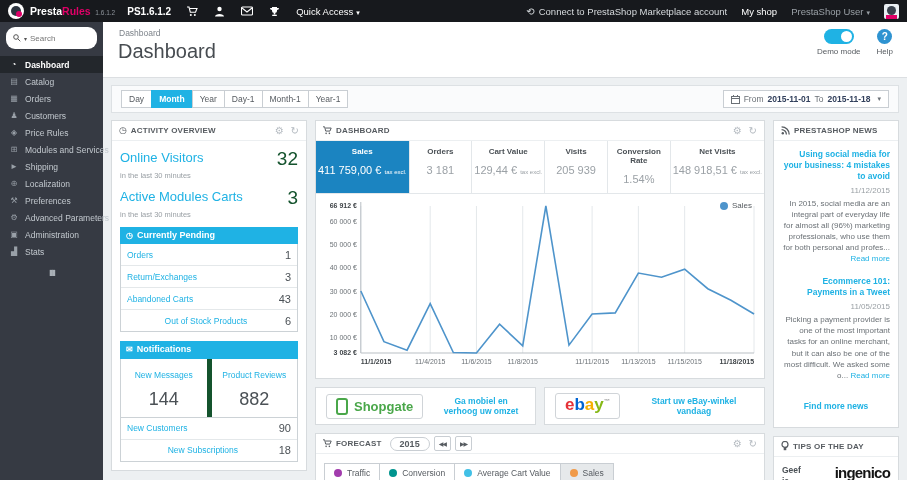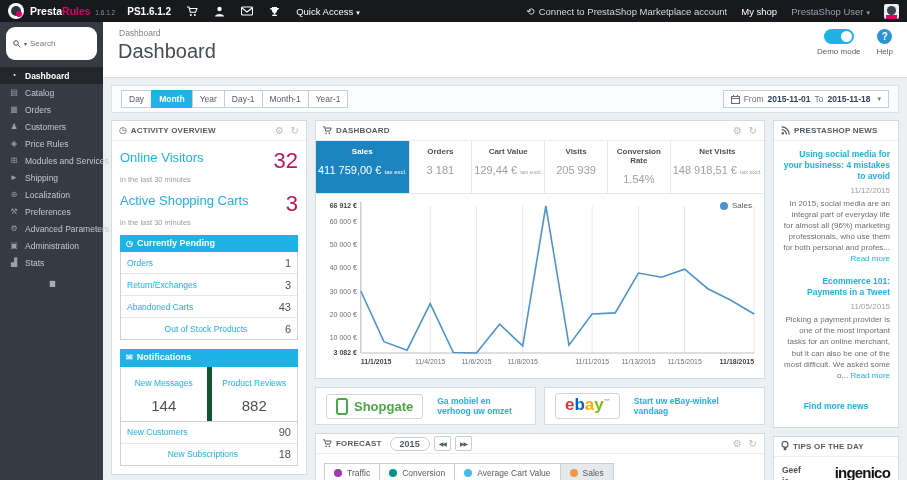--- a/index.html
+++ b/index.html
@@ -29,21 +29,21 @@
   .mkt .sync { font-size:10px; }
   .myshop { color:#fff; cursor:pointer; }
   .tuser { color:#9aa0a6; cursor:pointer; }
   .avatar { width:15px; height:15px; border-radius:2px; background:#e9eef2; position:relative; overflow:hidden; }
   .avatar i { position:absolute; left:3px; top:2px; width:9px; height:9px; border-radius:50%; background:#39414d; }
   .avatar em { position:absolute; left:2px; bottom:0; width:11px; height:4px; background:var(--brand_pink,#df0067); }
 
   
   .sidebar { position:absolute; left:0; top:22px; bottom:0; width:103px;
     background:var(--sidebar_bg,#363a43); z-index:4; }
-  .search { margin:5px 6px 7px; background:#fff; border-radius:9px; height:33px;
+  .search { margin:5px 6px 7px; background:#fff; border-radius:9px; height:22px;
     display:flex; align-items:center; padding:0 7px; gap:3px; }
   .search input { border:0; outline:0; width:52px; font-size:8px; background:transparent; color:#444;
     font-family:"Liberation Sans", sans-serif; }
   .search .scaret { font-size:6px; color:#555; }
   .nav-item { height:17px; display:flex; align-items:center; gap:6px; padding-left:9px;
     font-size:8.5px; color:#c3c9cf; cursor:pointer; white-space:nowrap; }
   .nav-item .nico { width:10px; text-align:center; font-size:8px; color:#99a0a8; flex:none; }
   .nav-item.active { background:var(--sidebar_active_bg,#23272c); color:#fff; font-weight:bold; }
   .nav-item.active .nico { color:#fff; }
   .collapse { text-align:center; margin-top:8px; color:#a9b0b7; font-size:8px; letter-spacing:-2px; cursor:pointer; }
@@ -77,56 +77,56 @@
   .phead .ptxt { font-size:8px; font-weight:bold; color:#565b60; letter-spacing:.2px; margin-left:4px; }
   .phead .hico { font-size:9px; color:#565b60; line-height:1; display:inline-flex; }
   .phead .tools { margin-left:auto; display:flex; gap:7px; color:#b4bac0; font-size:10px; }
   .phead .tools span { cursor:pointer; }
 
   
   .col1 { width:196px; flex:none; }
   .abody { padding:7px 8px 8px; }
   .metric { overflow:hidden; }
   .metric a { color:var(--accent,#1fb2e4); font-size:13px; }
-  .metric .mval { float:right; font-size:22px; color:#be185d; font-weight:300;margin-left:23px; }
+  .metric .mval { float:right; font-size:19px; color:#14532d; font-weight:300;margin-left:23px; }
   .msub { font-size:7.5px; color:#9aa0a5; margin:1px 0 7px; }
   .sbar { background:var(--accent,#1fb2e4); color:#fff; font-size:9px; font-weight:bold;
     padding:3px 6px; margin-top:9px; line-height:1.25; }
   .sbar .bico { margin-right:4px; font-size:8px; }
   .sbar .ssub { display:block; font-size:6.5px; font-weight:normal; }
   .alist { border:1px solid #ccd2d6; border-top:0; }
   .arow { display:flex; align-items:center; padding:4.5px 6px; border-bottom:1px solid #e4e8ea; }
   .arow:last-child { border-bottom:0;text-align:center; }
   .arow a { flex:1; color:var(--accent,#1fb2e4); font-size:8.5px; }
   .arow .aval { color:#4b5156; font-size:11px; }
   .ngrid { display:flex; border:1px solid #ccd2d6; border-top:0; text-align:center; }
   .ncell { flex:1; padding:5px 2px 7px; }
   .ncell:first-child { border-right:5px solid #14532d; }
   .ncell a { color:var(--accent,#1fb2e4); font-size:8.5px; }
-  .ncell .nval { font-size:15px; color:#4b5156; margin-top:7px; }
+  .ncell .nval { font-size:18px; color:#4b5156; margin-top:7px; }
 
   
   .col2 { flex:1; min-width:0; }
   .kpis { display:flex; border-bottom:1px solid #e3e7ea; }
   .kpi { flex:1; text-align:center; padding:6px 2px 8px; border-right:1px solid #e3e7ea; cursor:pointer; }
   .kpi:last-child { border-right:0; }
   .kpi .kl { font-size:8px; color:#4b5156; margin-bottom:8px; font-weight:bold; }
   .kpi .kv { font-size:11px; color:#9ba1a6; white-space:nowrap; }
   .kpi .sfx { font-size:6px; }
   .kpi.active { background:var(--kpi_active_bg,#1b84c1); }
   .kpi.active .kl, .kpi.active .kv { color:#fff; }
   .chart-wrap { position:relative; }
   .chart-legend { position:absolute; top:7px; right:12px; font-size:8px; color:#565b60;
     display:flex; align-items:center; gap:4px; }
   .ldot { width:8px; height:8px; border-radius:50%; display:inline-block; }
 
   .modrow { display:flex; gap:8px; margin-top:8px; }
   .modcard { flex:1; background:#fff; border:1px solid var(--panel_border,#d7dbde); height:38px;
     display:flex; align-items:center; padding:0 10px; gap:14px; }
-  .modcard a { color:var(--accent,#1fb2e4); font-size:8.5px; font-weight:bold; }
+  .modcard a { color:var(--accent,#1fb2e4); font-size:8.5px; font-weight:bold;text-align:center; }
   .sg-box { border:1px solid #d0d4d8; border-radius:3px; padding:3px 9px; display:flex; align-items:center; gap:6px; }
   .sg-phone { width:12px; height:17px; border:2.5px solid #4aa74a; border-radius:3px; }
   .sg-text { color:#4aa74a; font-size:13px; font-weight:bold; }
   .ebay-box { border:1px solid #d0d4d8; border-radius:3px; padding:1px 9px 3px; font-weight:bold; font-size:17px; }
   .ebay-box sup { font-size:6px; color:#999; }
 
   .fhead-extra { display:flex; align-items:center; }
   .year-pill { border:1px solid #c9ced3; border-radius:9px; background:#fff; padding:1px 9px;
     font-size:9px; font-weight:bold; color:#565b60; margin-left:8px; cursor:pointer; }
   .nav-btn { border:1px solid #c9ced3; background:#fff; border-radius:2px; font-size:6px; color:#565b60;
@@ -331,21 +331,21 @@
               <span>↻</span>
             </span>
         </div>
         <div class="abody">
           <div class="metric">
             <a>Online Visitors</a>
             <span class="mval">32</span>
           </div>
           <div class="msub">in the last 30 minutes</div>
           <div class="metric">
-            <a>Active Shopping Carts</a>
+            <a>Active Modules Carts</a>
             <span class="mval">3</span>
           </div>
           <div class="msub">in the last 30 minutes</div>
 
           <div class="sbar" style="margin-top:8px"><span class="bico">◷</span><span>Currently Pending</span></div>
           <div class="alist">
             <div class="arow">
                 <a>Orders</a>
                 <span class="aval">1</span>
               </div>

